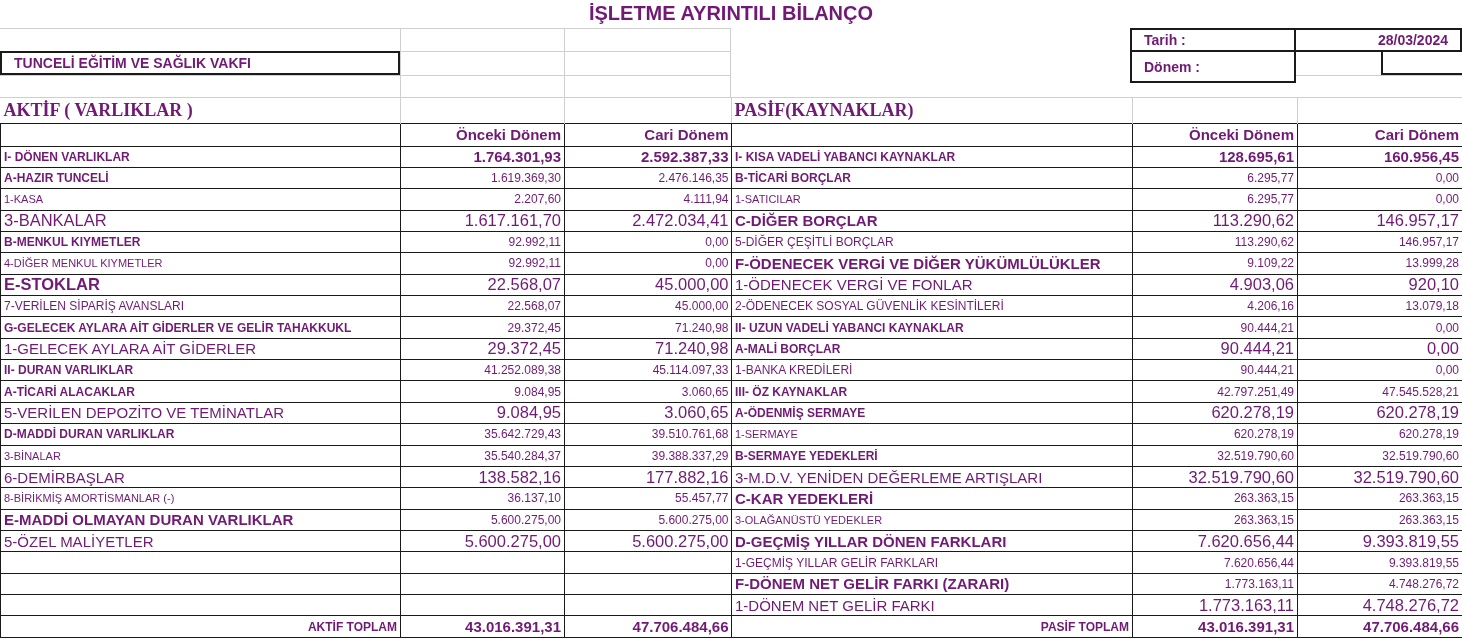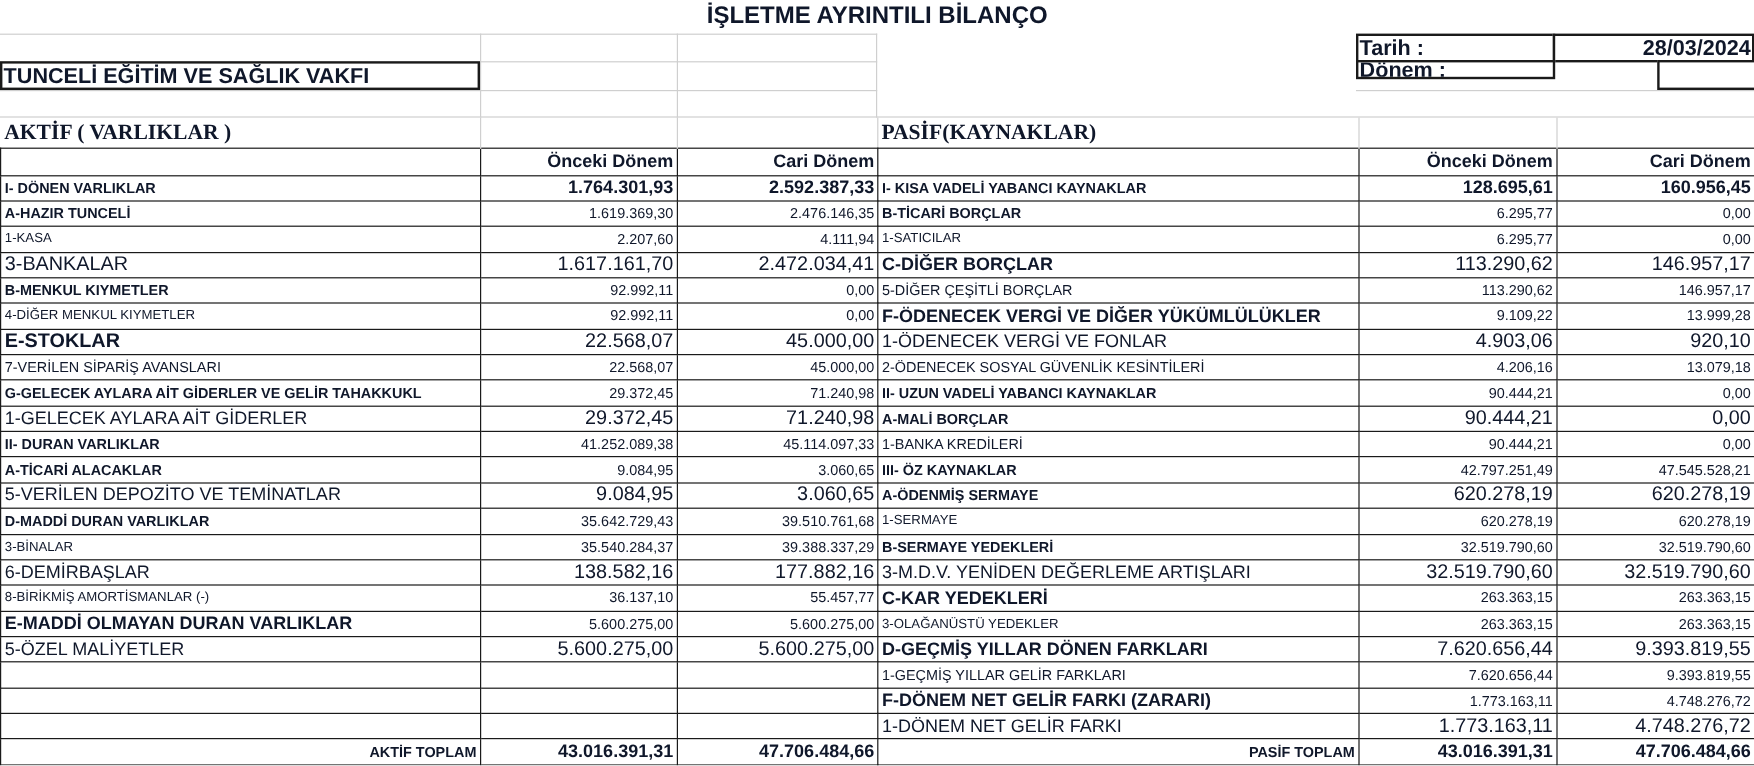--- a/index.html
+++ b/index.html
@@ -1,31 +1,31 @@
 <!DOCTYPE html>
 <html><head>
 <meta charset="utf-8">
 <style>
   * { margin:0; padding:0; box-sizing:border-box; }
   html,body { background:#ffffff; }
   #canvas {
     position:relative; width:1462px; height:638px; background:#fff;
-    font-family:"Liberation Sans", sans-serif; color:#0f172a; overflow:hidden;
+    font-family:"Liberation Sans", sans-serif; color:#701a75; overflow:hidden;
   }
   .page-title {
     position:absolute; top:2px; left:0; width:100%;
     text-align:center; font-size:20px; font-weight:bold;
   }
   
   .gl { position:absolute; background:#cfcfcf; }
   
   .box {
     position:absolute; background:#fff; border:2px solid #1a1a1a;
-    font-size:18px; font-weight:bold; display:flex; align-items:center;
-    padding:0 1px; white-space:nowrap; overflow:hidden;
+    font-size:14px; font-weight:bold; display:flex; align-items:center;
+    padding:0 12px; white-space:nowrap; overflow:hidden;
   }
   .box.right { justify-content:flex-end; }
   
   .sheet {
     position:absolute; top:98px; border-collapse:collapse; table-layout:fixed;
     width:731px; height:540px;
   }
   .sheet td {
     padding:0 3px; overflow:hidden; white-space:nowrap; vertical-align:middle;
   }
@@ -64,21 +64,21 @@
     <div class="gl" style="left:730px; top:28px; width:1px; height:70px;"></div>
     <div class="gl" style="left:1130px; top:75px; width:332px; height:1px;"></div>
   </div>
 
   <div class="page-title">İŞLETME AYRINTILI BİLANÇO</div>
 
   <div class="box" style="left:0; top:51px; width:400px; height:24px;">TUNCELİ EĞİTİM VE SAĞLIK VAKFI</div>
 
   <div class="box" style="left:1130px; top:28px; width:166px; height:24px;">Tarih :</div>
   <div class="box right" style="left:1294px; top:28px; width:168px; height:24px;">28/03/2024</div>
-  <div class="box" style="left:1130px; top:50px; width:166px; height:16px;">Dönem :</div>
+  <div class="box" style="left:1130px; top:50px; width:166px; height:33px;">Dönem :</div>
   <div class="box right" style="left:1364px; top:50px; width:168px; height:25px;margin-left:17px;">2023</div>
 
   <table class="sheet" id="aktif-table" style="left:0;">
     <colgroup>
         <col style="width:400px">
         <col style="width:164px">
         <col style="width:167px">
       </colgroup>
     <thead>
       <tr class="section-row">

